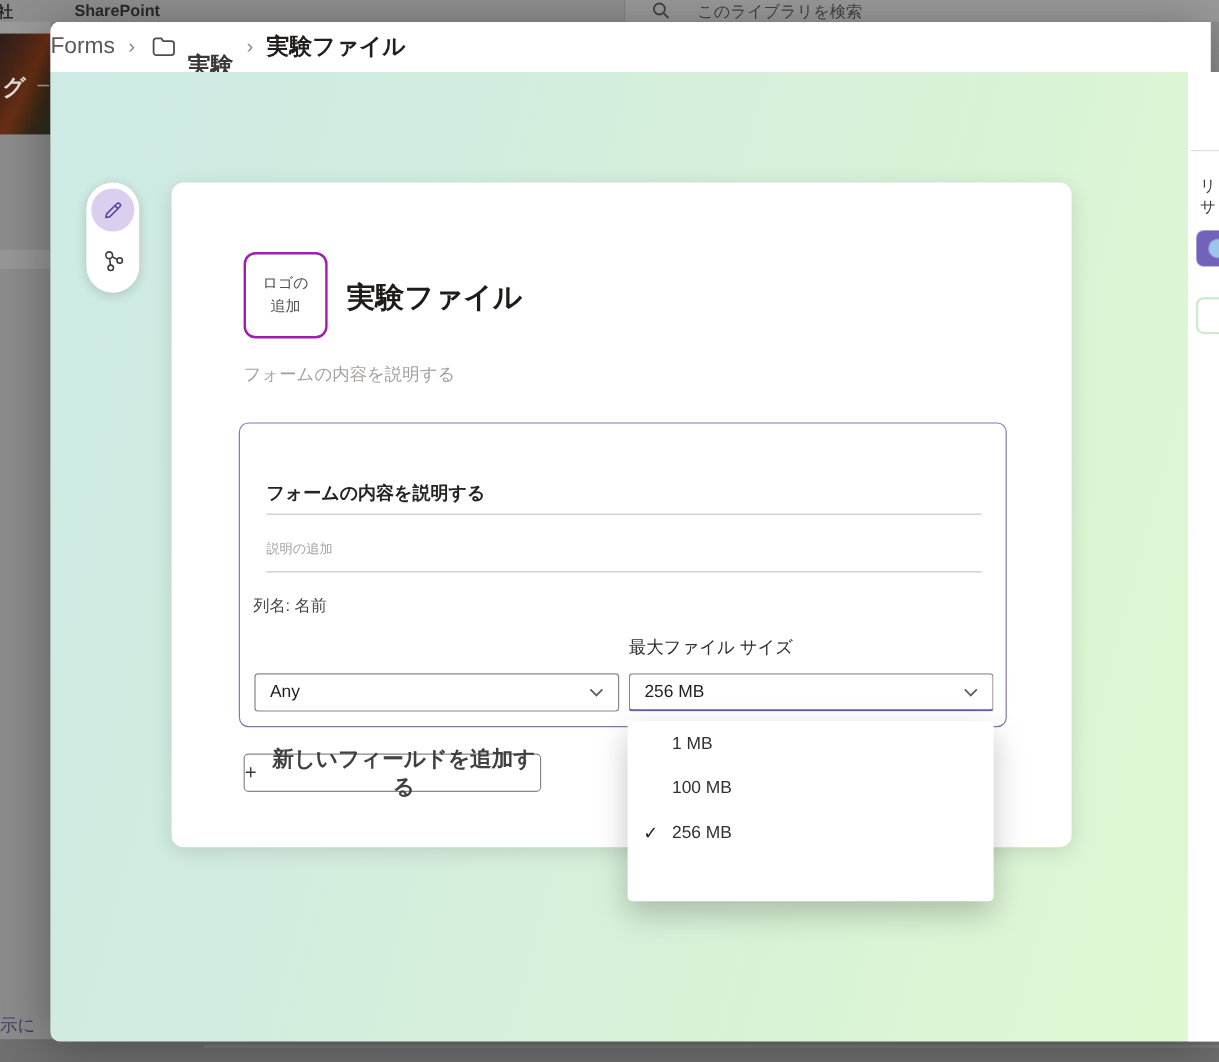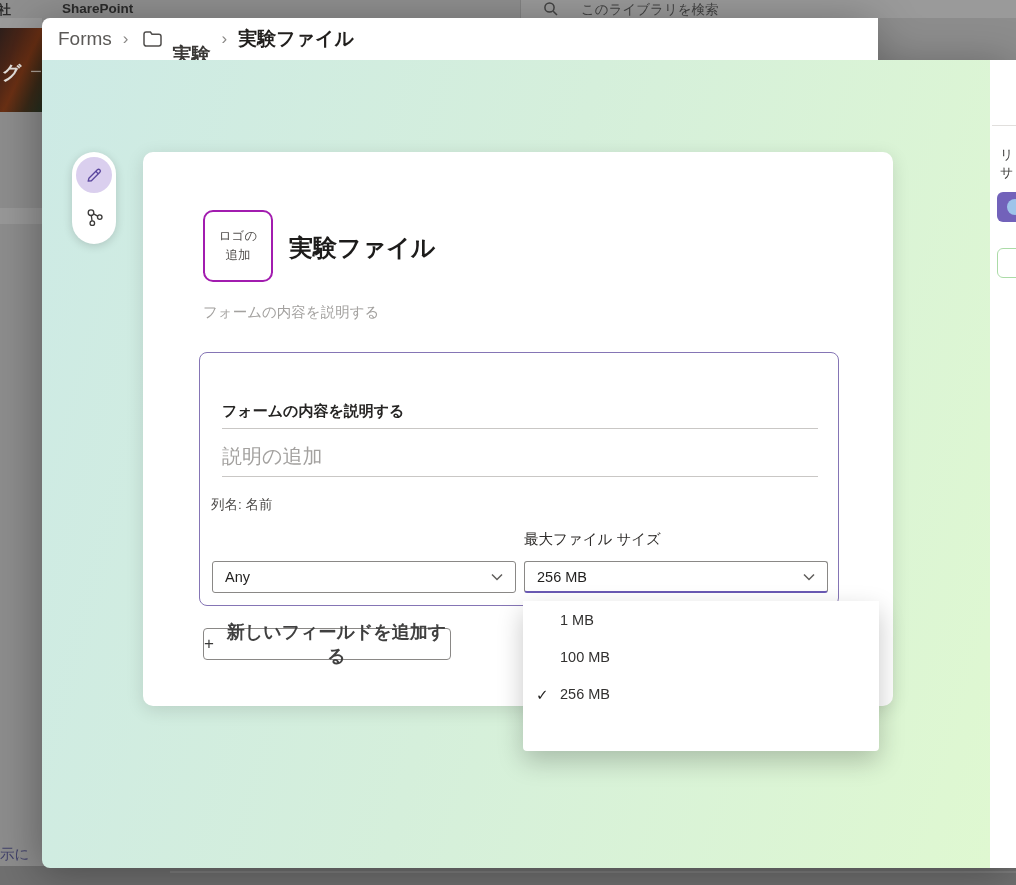--- a/index.html
+++ b/index.html
@@ -23,22 +23,22 @@
   .banner .dash { position:absolute; left:30px; top:36px; font-size:12px; color:#b3a79d; }
   .left-strip .band-mid { position:absolute; left:0; top:190px; width:42px; height:16px; background:#989898; }
   .left-strip .bottom-link { position:absolute; left:0; top:827px; font-size:14.5px; color:#40406a; }
 
   .bottombar { position:absolute; left:0; top:866px; width:1016px; height:19px; background:#707070; z-index:1; }
   .bottombar .line { position:absolute; left:170px; top:5px; width:846px; height:2px; background:#7e7e7e; }
 
   
   .dialog { position:absolute; left:42px; top:18px; width:974px; height:850px; z-index:10;
     filter:drop-shadow(-4px 6px 22px rgba(0,0,0,.32)); }
-  .dialog-header { position:absolute; left:0; top:0; width:836px; height:42px; background:#ffffff;
-    border-radius:8px 0 0 0; display:flex; align-items:center; padding-left:16px; gap:10px; }
+  .dialog-header { position:absolute; left:0; top:0; width:967px; height:42px; background:#ffffff;
+    border-radius:8px 0 0 0; display:flex; align-items:center; gap:10px; }
   .crumb { font-size:19px; }
   .crumb.root { color:#5b5957; font-weight:500; }
   .crumb.mid { color:#3b3937; font-weight:bold;margin-top:31px; }
   .crumb.cur { color:#211f1d; font-weight:bold; }
   .crumb-sep { color:#8a8886; font-size:17px; padding:0 1px; }
   .folder-ic { display:flex; align-items:center; margin-left:2px; }
 
   .gradient-canvas { position:absolute; left:0; top:42px; width:948px; height:808px;
     background:linear-gradient(105deg,#cdeae5 0%,#d5efdb 48%,#dff8d1 100%);
     border-radius:0 0 0 8px; }
@@ -66,38 +66,38 @@
   .logo-box { position:absolute; left:60px; top:58px; width:70px; height:72px; background:#ffffff;
     border:2px solid #a21caf; border-radius:10px; color:#53504e; font-size:12.5px; line-height:1.5;
     display:flex; flex-direction:column; align-items:center; justify-content:center; cursor:pointer; }
   .form-title { position:absolute; left:146px; top:80px; font-size:24px; font-weight:bold; color:#1d1c1b; }
   .form-desc { position:absolute; left:60px; top:151px; font-size:14.5px; color:#a3a19f; }
 
   .field-box { position:absolute; left:56px; top:200px; width:640px; height:254px; background:#ffffff;
     border:1.5px solid #8575b5; border-radius:8px; }
   .q-title { position:absolute; left:22px; top:49px; font-size:15px; font-weight:bold; color:#252423; }
   .q-title-line { position:absolute; left:22px; top:75px; width:596px; height:1px; background:#c9c7c5; }
-  .q-desc { position:absolute; left:22px; top:90px; font-size:20px; color:#a3a19f; }
+  .q-desc { position:absolute; left:22px; top:97px; font-size:11px; color:#a3a19f; }
   .q-desc-line { position:absolute; left:22px; top:123px; width:596px; height:1px; background:#c9c7c5; }
   .col-name { position:absolute; left:11px; top:143px; font-size:13.5px; color:#4a4846; }
   .dd-label { position:absolute; top:177px; font-size:14.5px; color:#2f2d2b; }
   .dd-label.l1 { left:11px; } .dd-label.l2 { left:324px; }
   .dropdown { position:absolute; top:208px; width:304px; height:32px; background:#fff; border:1px solid #8a8886;
     border-radius:3px; display:flex; align-items:center; justify-content:space-between; padding:4px 12px; cursor:pointer; }
   .dropdown .val { font-size:14.5px; color:#201f1e; }
   .dd1 { left:12px; }
   .dd2 { left:324px; border-bottom:2px solid #6a5ab4; }
 
   .add-field-btn { position:absolute; left:60px; top:476px; width:248px; height:32px; background:#ffffff;
     border:1px solid #8a8886; border-radius:4px; display:flex; align-items:center; justify-content:center; gap:9px; cursor:pointer; }
   .add-field-btn .plus { font-size:17px; color:#3b3a39; font-weight:400; margin-top:-1px; }
   .add-field-btn .lbl { font-size:18px; font-weight:bold; color:#404040; }
 
   
-  .dd-menu { position:absolute; left:481px; top:583px; width:356px; height:150px; background:#ffffff;
+  .dd-menu { position:absolute; left:481px; top:583px; width:305px; height:150px; background:#ffffff;
     border-radius:0 0 4px 4px; box-shadow:0 10px 26px rgba(0,0,0,.22); z-index:40; padding-top:1px; }
   .dd-item { position:relative; height:37px; line-height:37px; padding-left:37px; font-size:14.5px; color:#323130; cursor:pointer; }
   .dd-item .check { position:absolute; left:13px; top:0; font-size:15px; color:#201f1e; }
 </style>
 </head>
 <body>
 
 <div class="canvas">
 
   <div class="suitebar">

